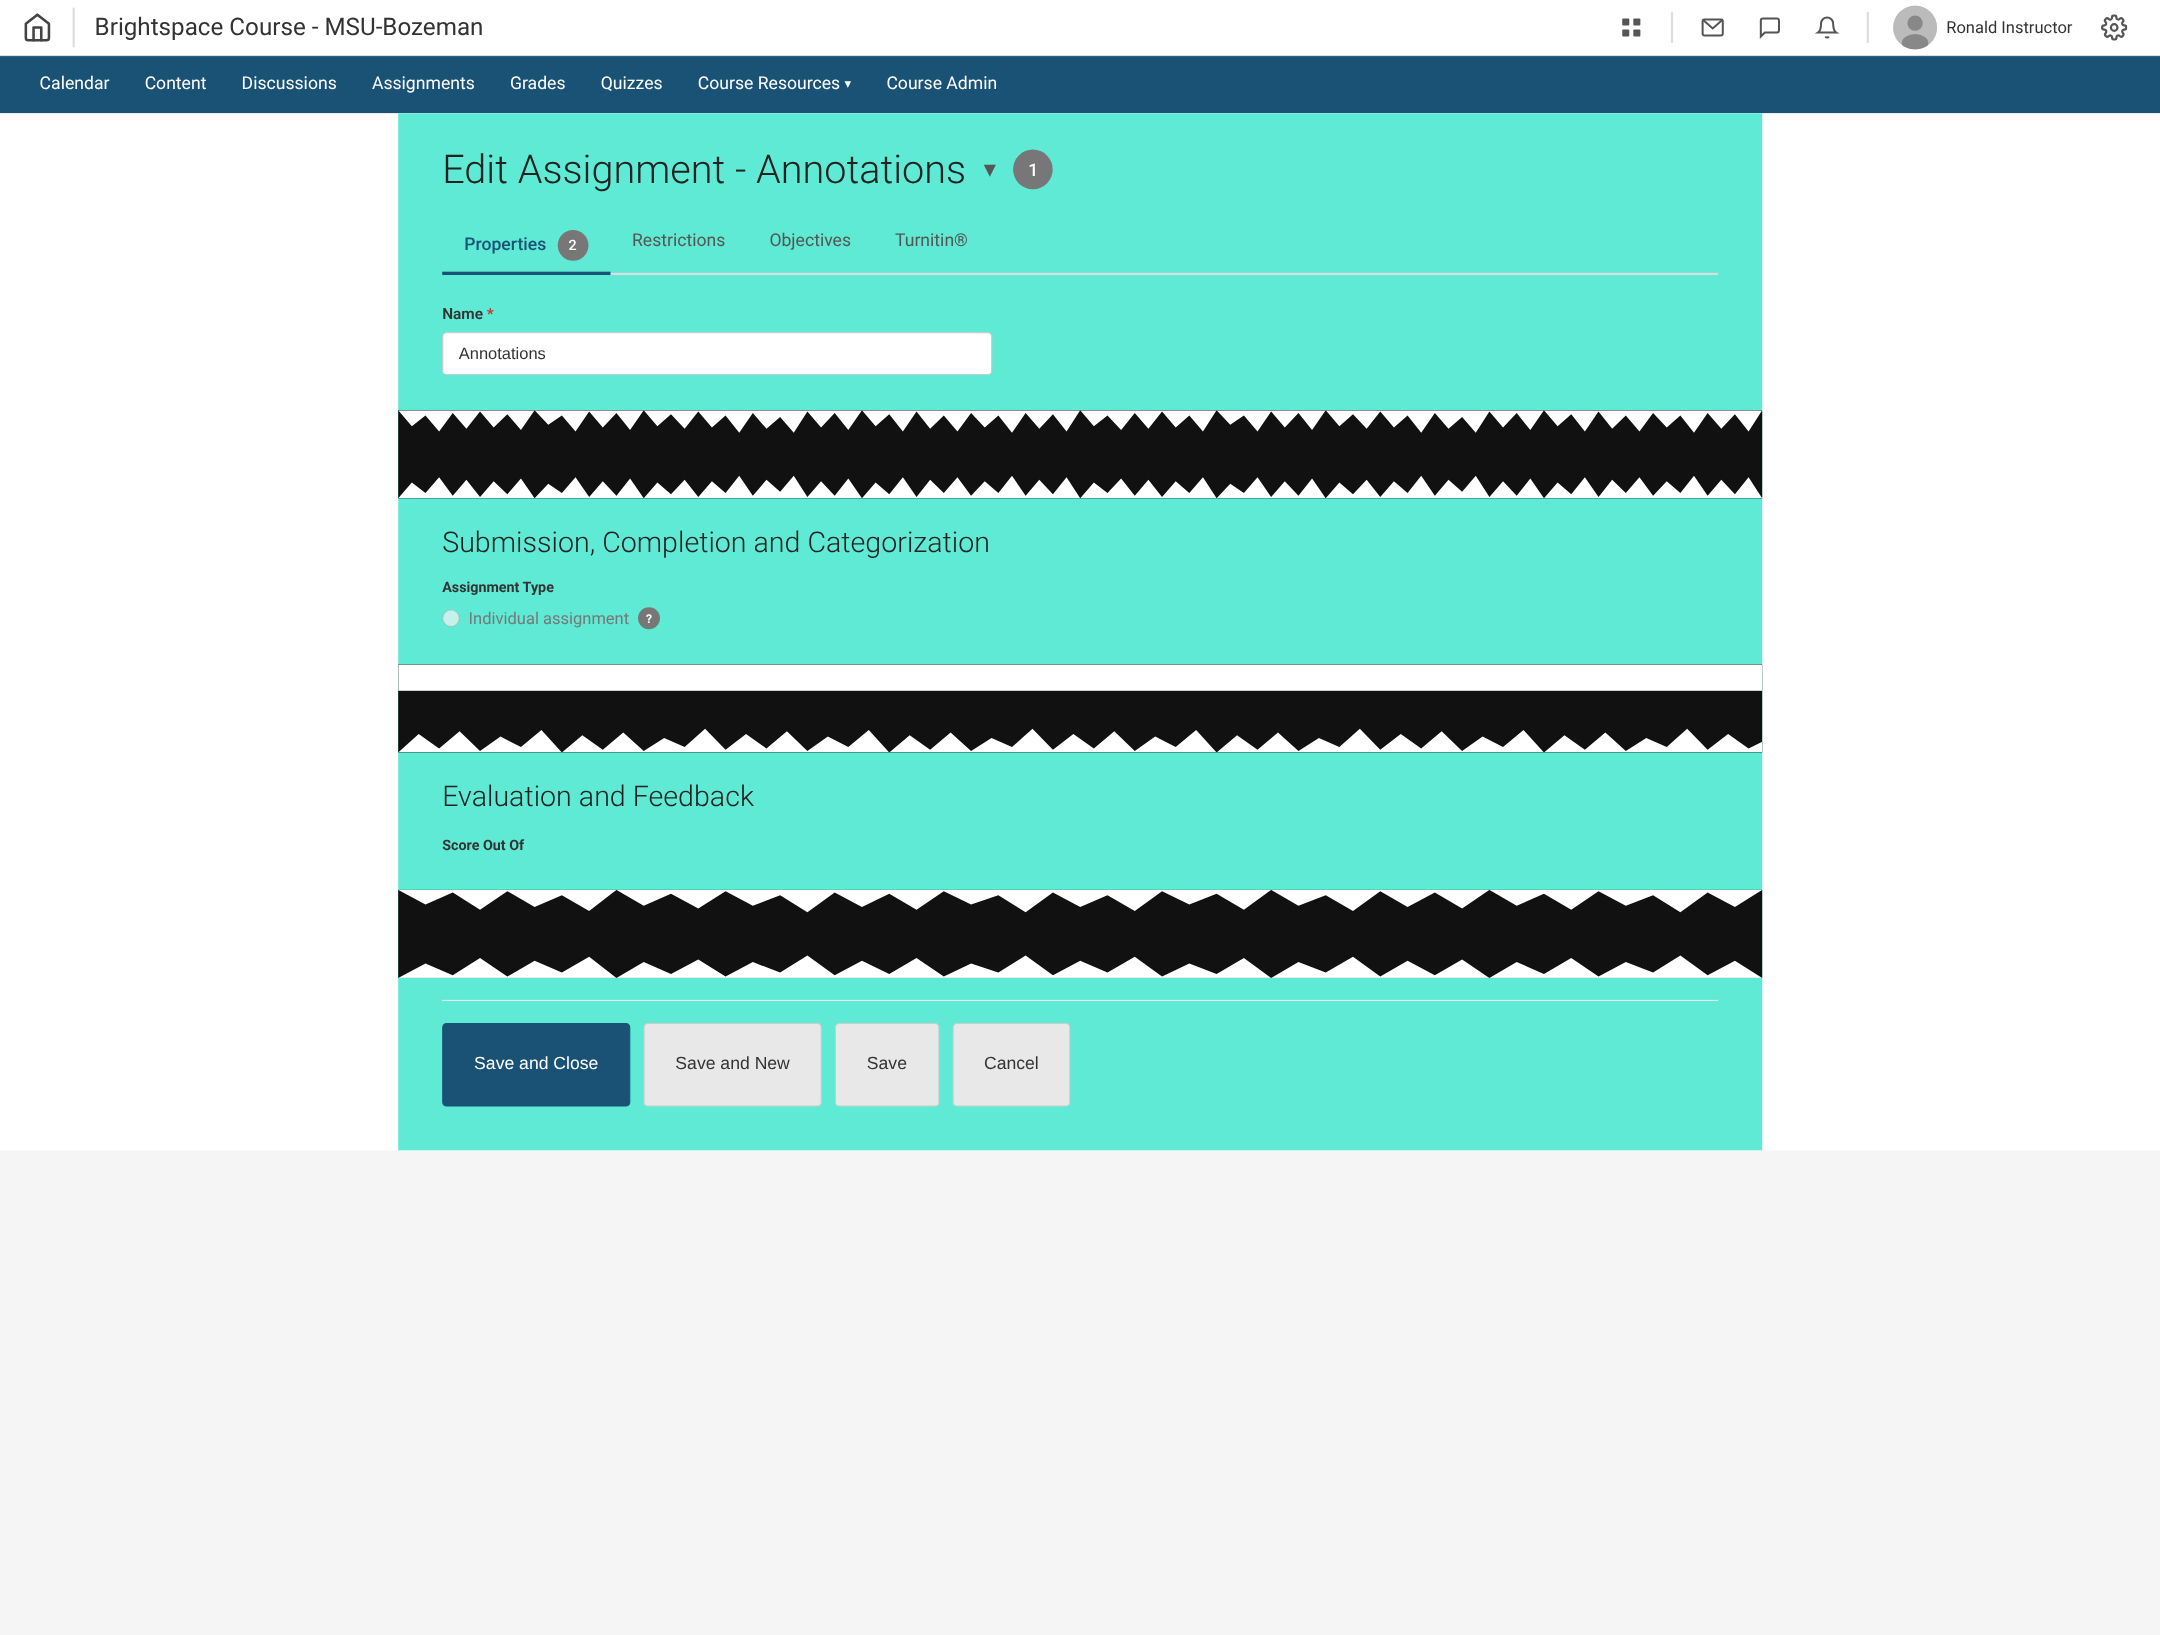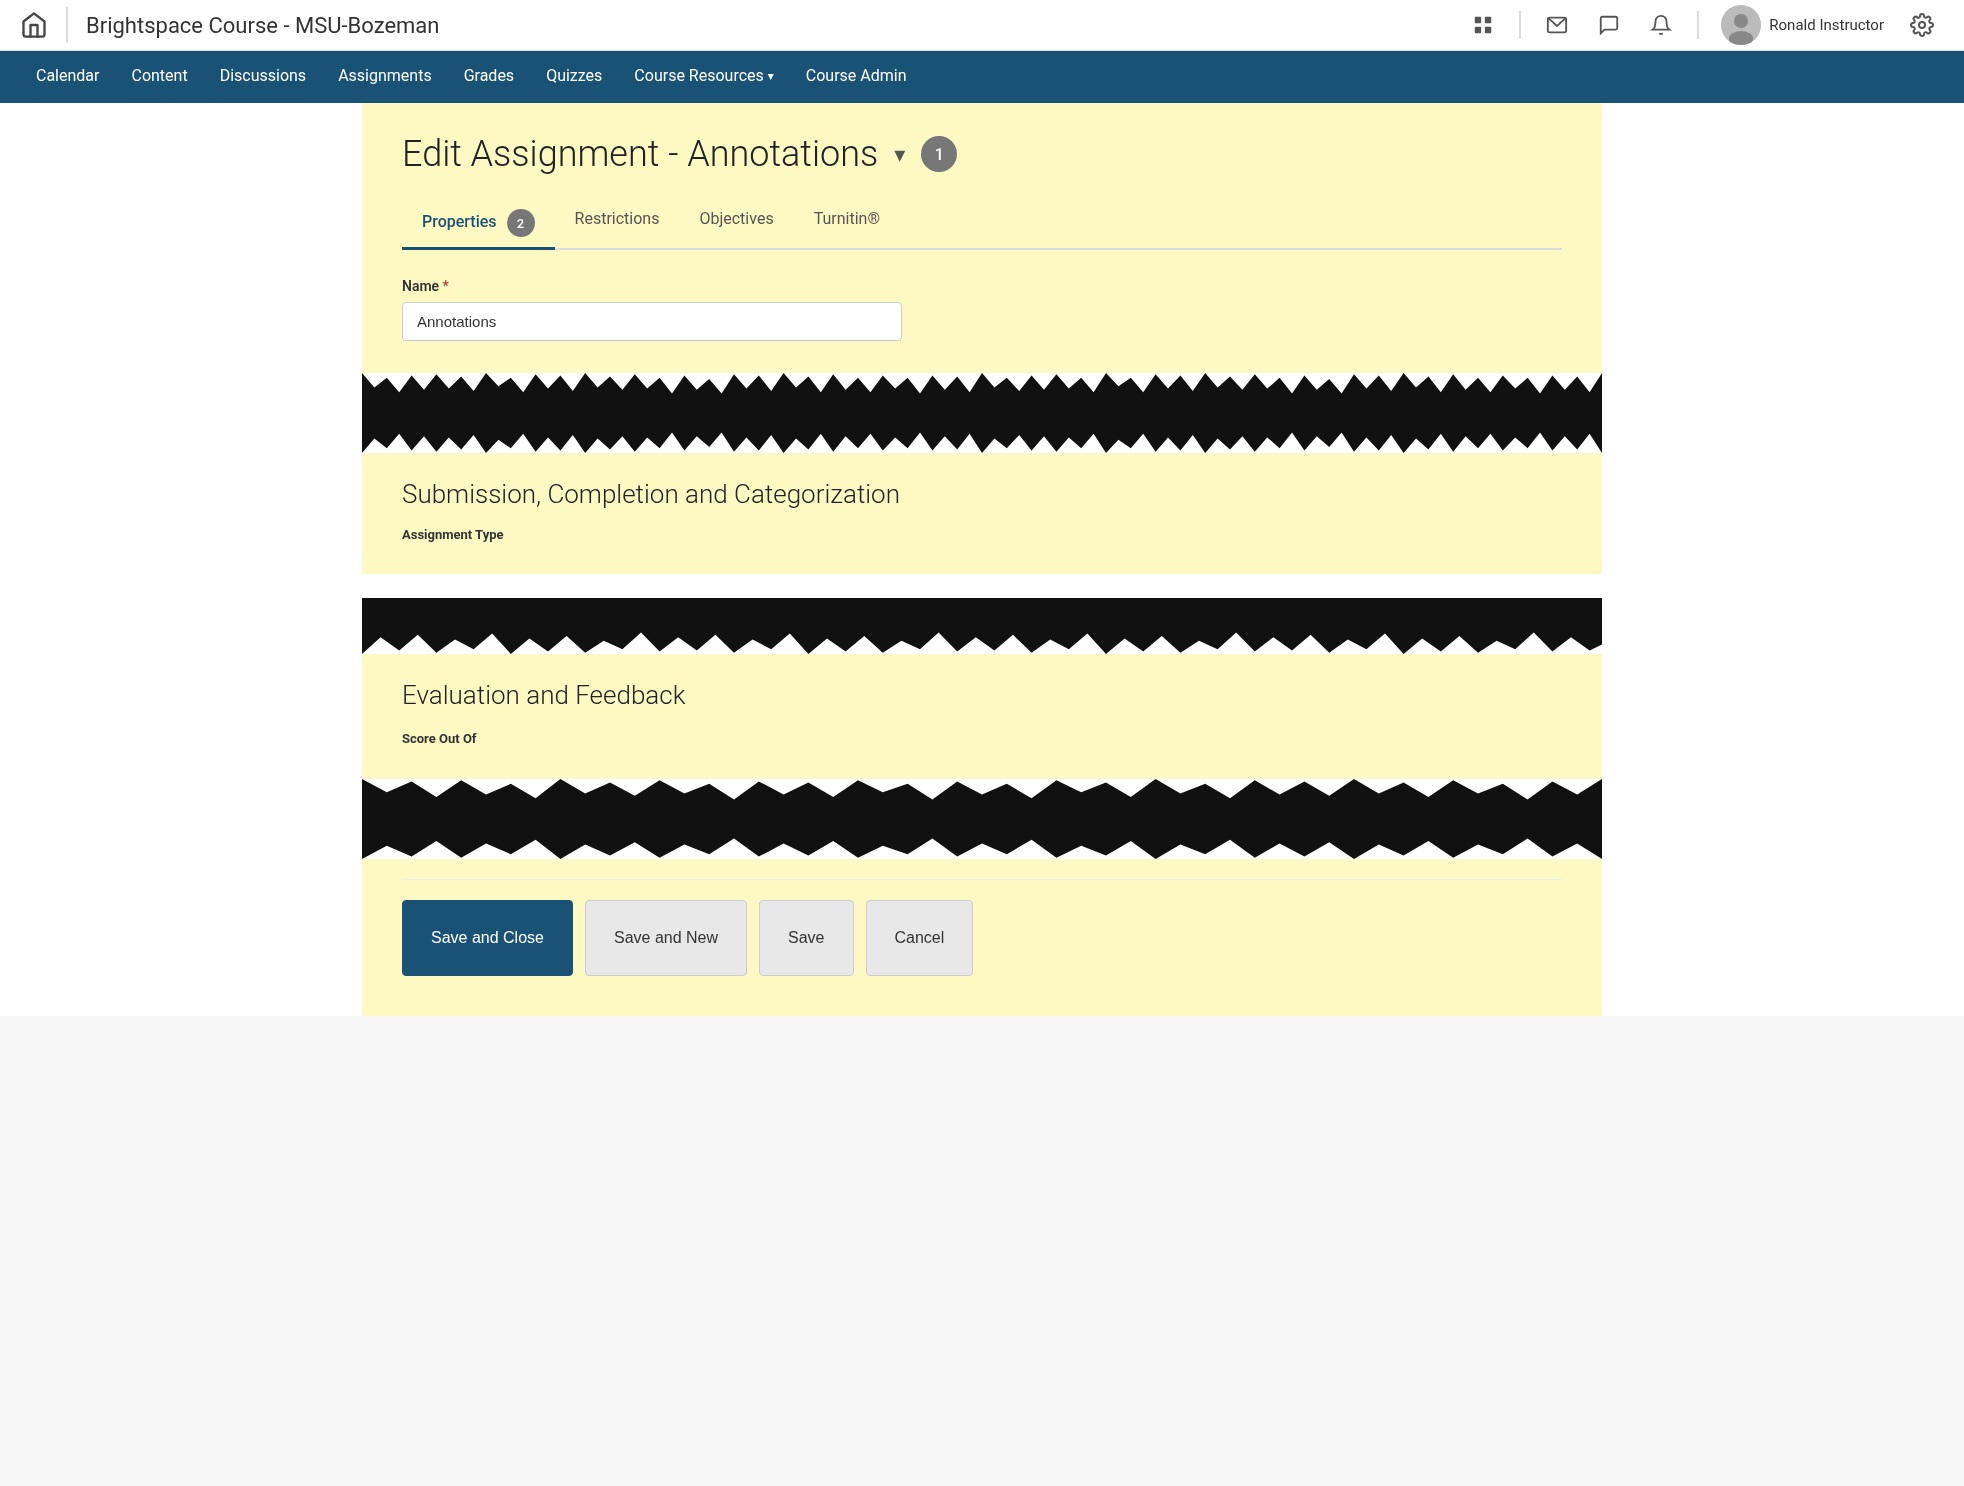--- a/index.html
+++ b/index.html
@@ -71,21 +71,21 @@
       display: flex; align-items: center;
       cursor: pointer;
       border-bottom: 3px solid transparent;
       white-space: nowrap;
     }
     .nav-item.has-arrow { gap: 4px; }
     .nav-arrow { font-size: 12px; }
 
     
     .main-content {
-      background: #fef9c3;
+      background: #5eead4;
       max-width: 1240px;
       margin: 0 auto;
       padding: 30px 40px;
       min-height: 600px;
     }
 
     
     .page-title-row {
       display: flex;
       align-items: center;
@@ -380,20 +380,25 @@
     </div>
 
     <div style="height: 80px; background: #111; margin: 0 -40px; position: relative; overflow: hidden;">
       <div style="position: absolute; top: 0; left: 0; right: 0; height: 24px; background: #fff; clip-path: polygon(0 0, 1% 60%, 2% 20%, 3% 80%, 4% 10%, 5% 70%, 6% 5%, 7% 65%, 8% 15%, 9% 75%, 10% 0, 11% 55%, 12% 20%, 13% 80%, 14% 5%, 15% 65%, 16% 10%, 17% 75%, 18% 0, 19% 60%, 20% 15%, 21% 70%, 22% 5%, 23% 65%, 24% 20%, 25% 85%, 26% 10%, 27% 70%, 28% 25%, 29% 85%, 30% 5%, 31% 65%, 32% 10%, 33% 75%, 34% 0, 35% 60%, 36% 15%, 37% 80%, 38% 5%, 39% 70%, 40% 20%, 41% 80%, 42% 10%, 43% 65%, 44% 20%, 45% 85%, 46% 10%, 47% 70%, 48% 15%, 49% 80%, 50% 0, 51% 60%, 52% 20%, 53% 75%, 54% 10%, 55% 70%, 56% 5%, 57% 65%, 58% 20%, 59% 80%, 60% 0, 61% 55%, 62% 20%, 63% 80%, 64% 5%, 65% 65%, 66% 10%, 67% 75%, 68% 0, 69% 60%, 70% 15%, 71% 70%, 72% 5%, 73% 65%, 74% 20%, 75% 85%, 76% 10%, 77% 70%, 78% 25%, 79% 85%, 80% 5%, 81% 65%, 82% 10%, 83% 75%, 84% 0, 85% 60%, 86% 15%, 87% 80%, 88% 5%, 89% 70%, 90% 20%, 91% 80%, 92% 10%, 93% 65%, 94% 20%, 95% 85%, 96% 10%, 97% 70%, 98% 15%, 99% 80%, 100% 0, 100% 0);"></div>
       <div style="position: absolute; bottom: 0; left: 0; right: 0; height: 24px; background: #fff; clip-path: polygon(0 100%, 1% 40%, 2% 80%, 3% 20%, 4% 90%, 5% 30%, 6% 95%, 7% 35%, 8% 85%, 9% 25%, 10% 100%, 11% 45%, 12% 80%, 13% 20%, 14% 95%, 15% 35%, 16% 90%, 17% 25%, 18% 100%, 19% 40%, 20% 85%, 21% 30%, 22% 95%, 23% 35%, 24% 80%, 25% 15%, 26% 90%, 27% 30%, 28% 75%, 29% 15%, 30% 95%, 31% 35%, 32% 90%, 33% 25%, 34% 100%, 35% 40%, 36% 85%, 37% 20%, 38% 95%, 39% 30%, 40% 80%, 41% 20%, 42% 90%, 43% 35%, 44% 80%, 45% 15%, 46% 90%, 47% 30%, 48% 85%, 49% 20%, 50% 100%, 51% 40%, 52% 80%, 53% 25%, 54% 90%, 55% 30%, 56% 95%, 57% 35%, 58% 80%, 59% 20%, 60% 100%, 61% 45%, 62% 80%, 63% 20%, 64% 95%, 65% 35%, 66% 90%, 67% 25%, 68% 100%, 69% 40%, 70% 85%, 71% 30%, 72% 95%, 73% 35%, 74% 80%, 75% 15%, 76% 90%, 77% 30%, 78% 75%, 79% 15%, 80% 95%, 81% 35%, 82% 90%, 83% 25%, 84% 100%, 85% 40%, 86% 85%, 87% 20%, 88% 95%, 89% 30%, 90% 80%, 91% 20%, 92% 90%, 93% 35%, 94% 80%, 95% 15%, 96% 90%, 97% 30%, 98% 85%, 99% 20%, 100% 100%, 100% 100%);"></div>
     </div>
 
     <div class="form-section" style="padding-top: 16px;">
       <h2 class="section-heading">Submission, Completion and Categorization</h2>
       <span class="field-label">Assignment Type</span>
+      <div class="radio-row">
+        <input type="radio" class="radio-input" name="assignment_type" disabled="" style="">
+        <span class="radio-label">Individual assignment</span>
+        <span class="help-icon">?</span>
+      </div>
     </div>
 
     <div style="height: 80px; background: #111; margin: 0 -40px; position: relative; overflow: hidden;">
       <div style="position: absolute; top: 0; left: 0; right: 0; height: 24px; background: #fff; clip-path: polygon(0 0, 1.5% 70%, 3% 15%, 4.5% 80%, 6% 5%, 7.5% 60%, 9% 20%, 10.5% 85%, 12% 0, 13.5% 65%, 15% 10%, 16.5% 75%, 18% 5%, 19.5% 55%, 21% 20%, 22.5% 90%, 24% 10%, 25.5% 70%, 27% 15%, 28.5% 80%, 30% 5%, 31.5% 60%, 33% 20%, 34.5% 85%, 36% 0, 37.5% 65%, 39% 10%, 40.5% 75%, 42% 5%, 43.5% 55%, 45% 20%, 46.5% 90%, 48% 10%, 49.5% 70%, 51% 15%, 52.5% 80%, 54% 5%, 55.5% 60%, 57% 20%, 58.5% 85%, 60% 0, 61.5% 65%, 63% 10%, 64.5% 75%, 66% 5%, 67.5% 55%, 69% 20%, 70.5% 90%, 72% 10%, 73.5% 70%, 75% 15%, 76.5% 80%, 78% 5%, 79.5% 60%, 81% 20%, 82.5% 85%, 84% 0, 85.5% 65%, 87% 10%, 88.5% 75%, 90% 5%, 91.5% 55%, 93% 20%, 94.5% 90%, 96% 10%, 97.5% 70%, 99% 15%, 100% 40, 100% 0);"></div>
       <div style="position: absolute; bottom: 0; left: 0; right: 0; height: 24px; background: #fff; clip-path: polygon(0 100%, 1.5% 30%, 3% 85%, 4.5% 20%, 6% 95%, 7.5% 40%, 9% 80%, 10.5% 15%, 12% 100%, 13.5% 35%, 15% 90%, 16.5% 25%, 18% 95%, 19.5% 45%, 21% 80%, 22.5% 10%, 24% 90%, 25.5% 30%, 27% 85%, 28.5% 20%, 30% 95%, 31.5% 40%, 33% 80%, 34.5% 15%, 36% 100%, 37.5% 35%, 39% 90%, 40.5% 25%, 42% 95%, 43.5% 45%, 45% 80%, 46.5% 10%, 48% 90%, 49.5% 30%, 51% 85%, 52.5% 20%, 54% 95%, 55.5% 40%, 57% 80%, 58.5% 15%, 60% 100%, 61.5% 35%, 63% 90%, 64.5% 25%, 66% 95%, 67.5% 45%, 69% 80%, 70.5% 10%, 72% 90%, 73.5% 30%, 75% 85%, 76.5% 20%, 78% 95%, 79.5% 40%, 81% 80%, 82.5% 15%, 84% 100%, 85.5% 35%, 87% 90%, 88.5% 25%, 90% 95%, 91.5% 45%, 93% 80%, 94.5% 10%, 96% 90%, 97.5% 30%, 99% 85%, 100% 60%, 100% 100%);"></div>
     </div>
 
     <div class="form-section" style="padding-top: 16px;">
       <h2 class="section-heading">Evaluation and Feedback</h2>
       <span class="score-label">Score Out Of</span>

